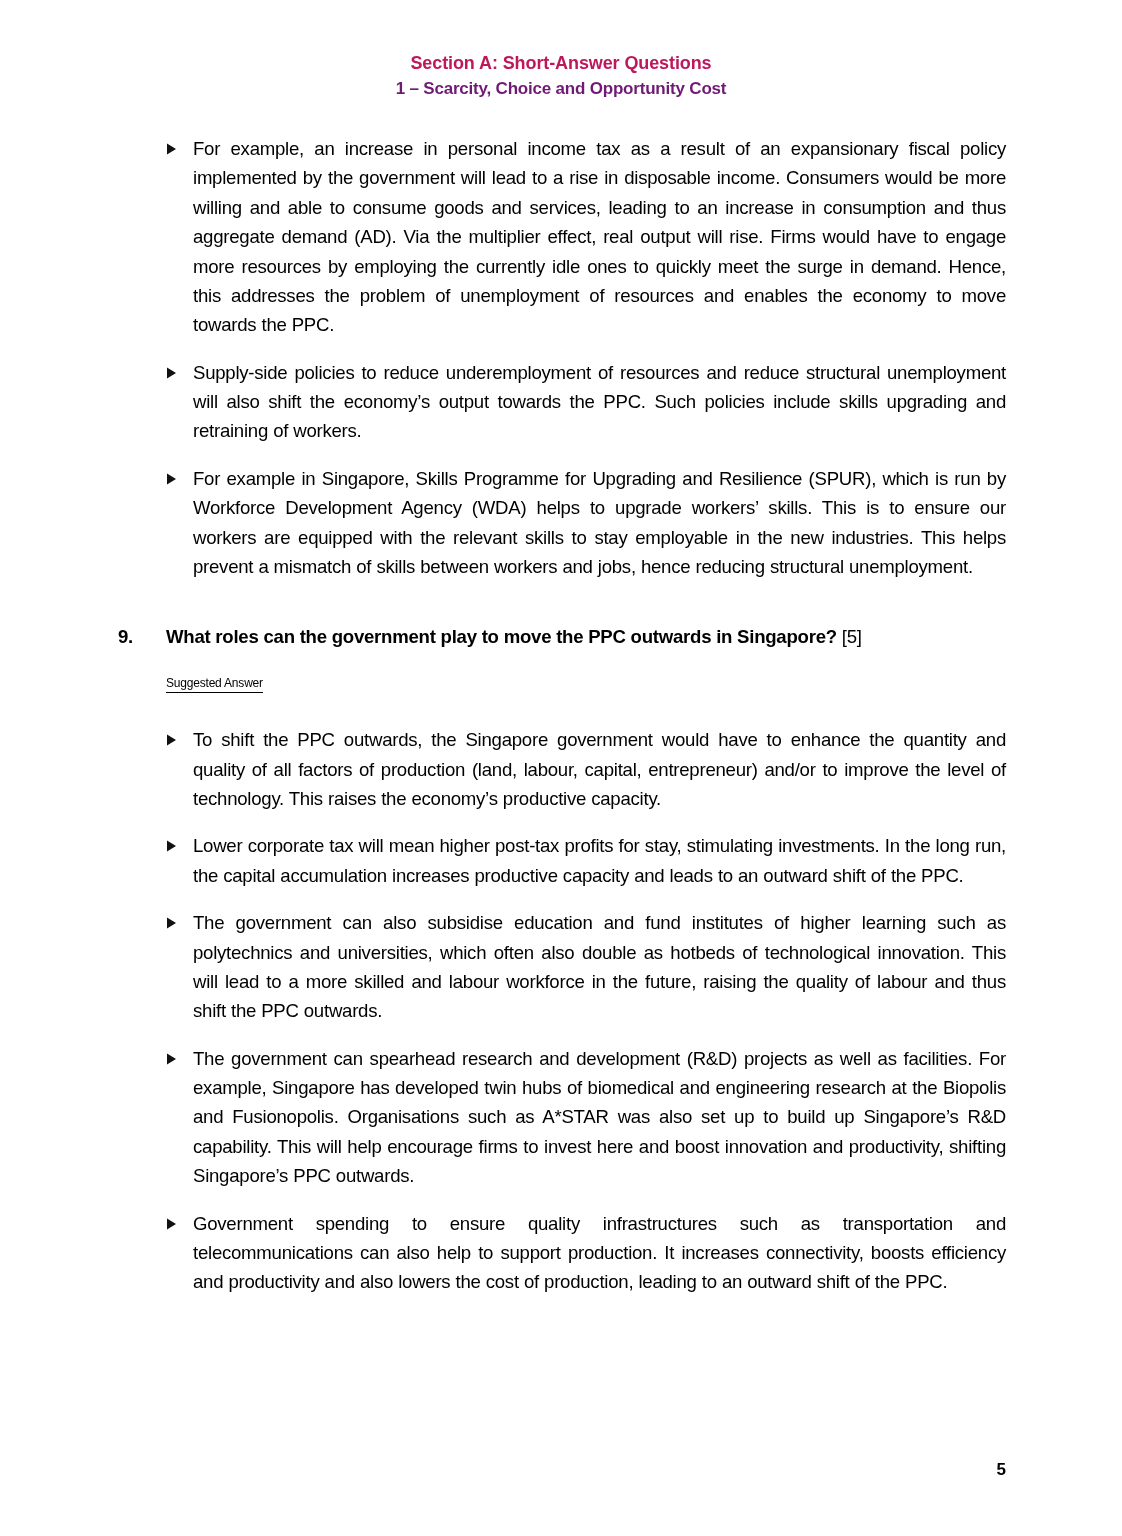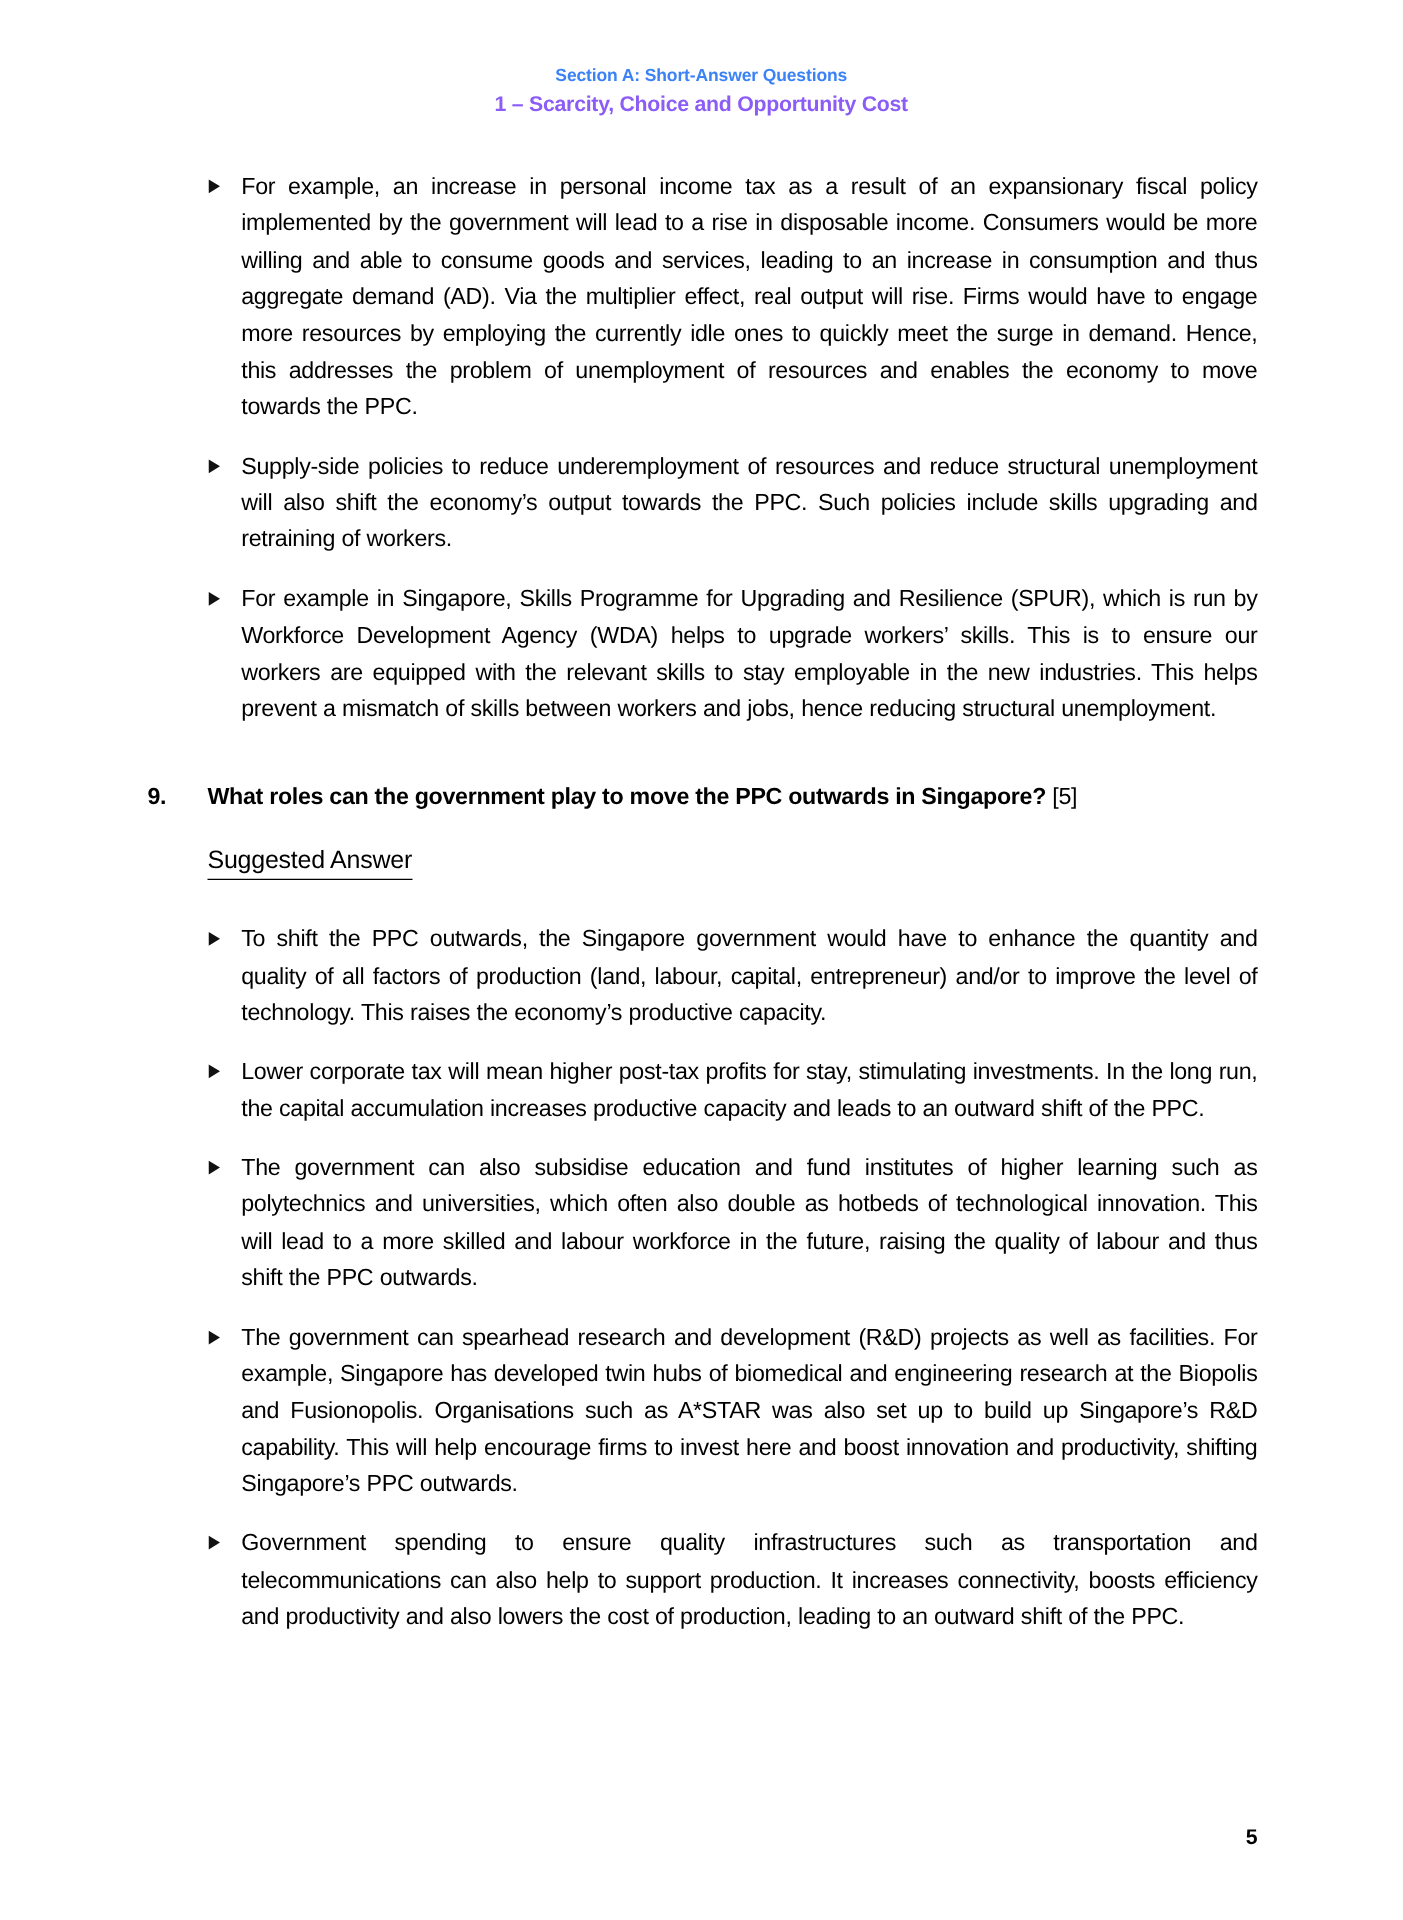--- a/index.html
+++ b/index.html
@@ -25,29 +25,29 @@
   
   .running-head {
     position: absolute;
     top: 52px;
     left: 0;
     right: 0;
     text-align: center;
     line-height: 1.28;
   }
   .running-head .section-line {
-    font-size: 14px;
-    font-weight: bold;
-    color: #3b82f6;
+    font-size: 18px;
+    font-weight: bold;
+    color: #be185d;
     letter-spacing: -0.1px;
   }
   .running-head .topic-line {
     font-size: 17px;
     font-weight: bold;
-    color: #8b5cf6;
+    color: #701a75;
     letter-spacing: -0.2px;
     margin-top: 3px;
   }
 
   
   .content {
     position: absolute;
     top: 134px;
     left: 118px;
     width: 888px;
@@ -108,21 +108,21 @@
   }
   .question-text {
     font-weight: bold;
   }
   .question-marks {
     font-weight: normal;
   }
   .suggested-answer {
     margin-top: 24px;
     margin-left: 48px;
-    font-size: 20px;
+    font-size: 12px;
     letter-spacing: -0.2px;
     display: inline-block;
     border-bottom: 1.5px solid #000000;
     padding-bottom: 1px;
     line-height: 1.35;
   }
   .answer-list {
     margin-top: 32px;
   }
 

